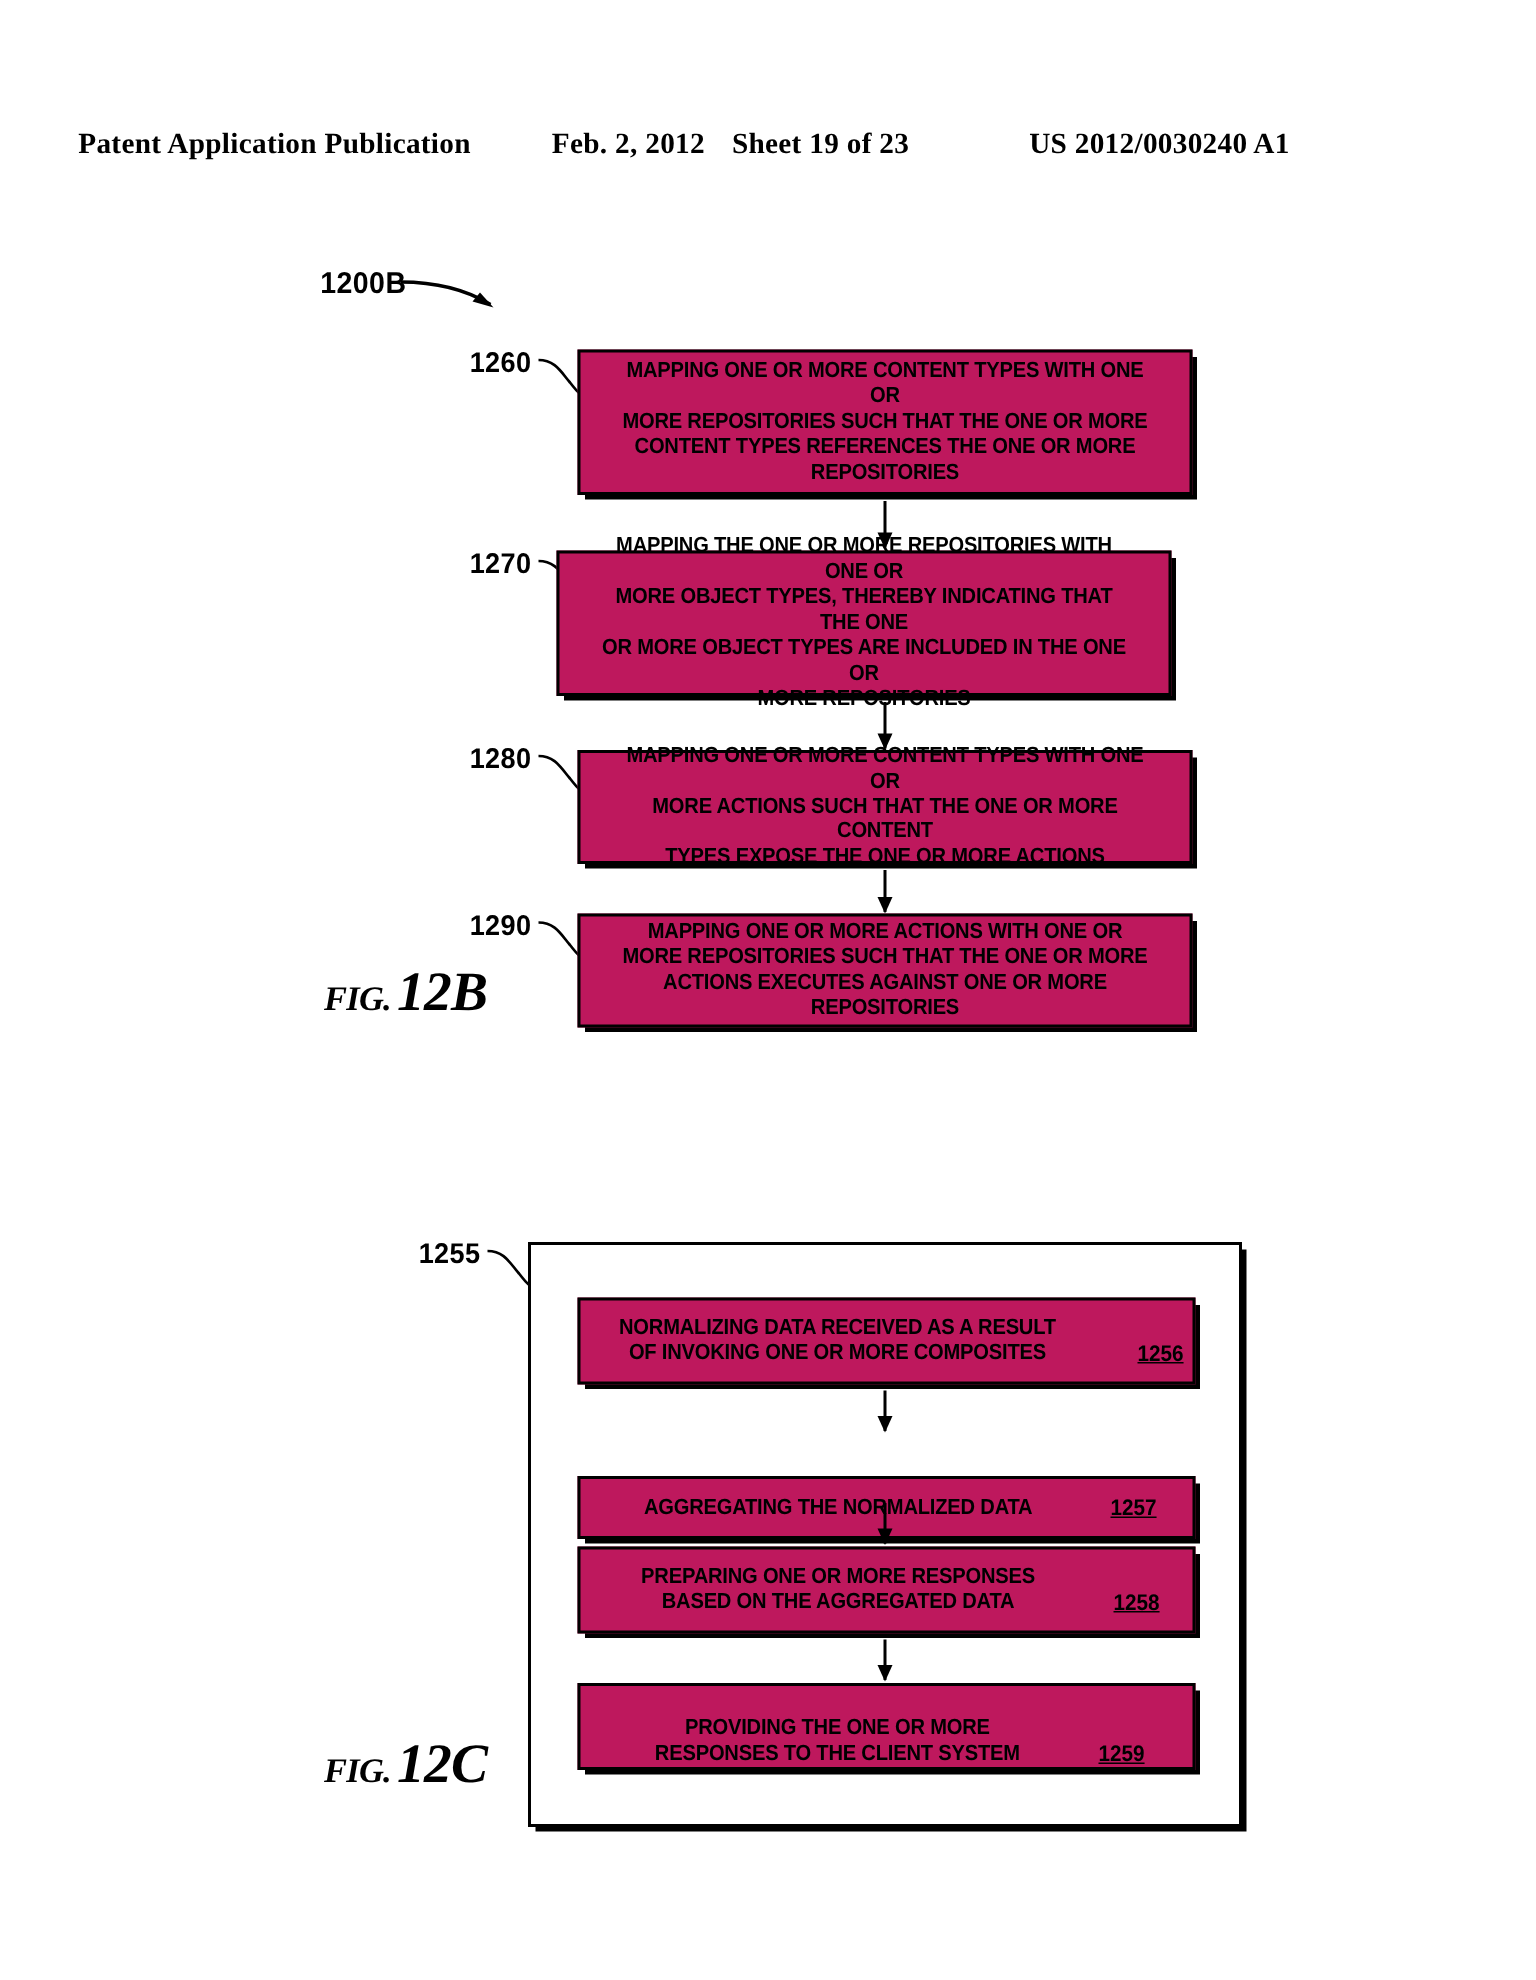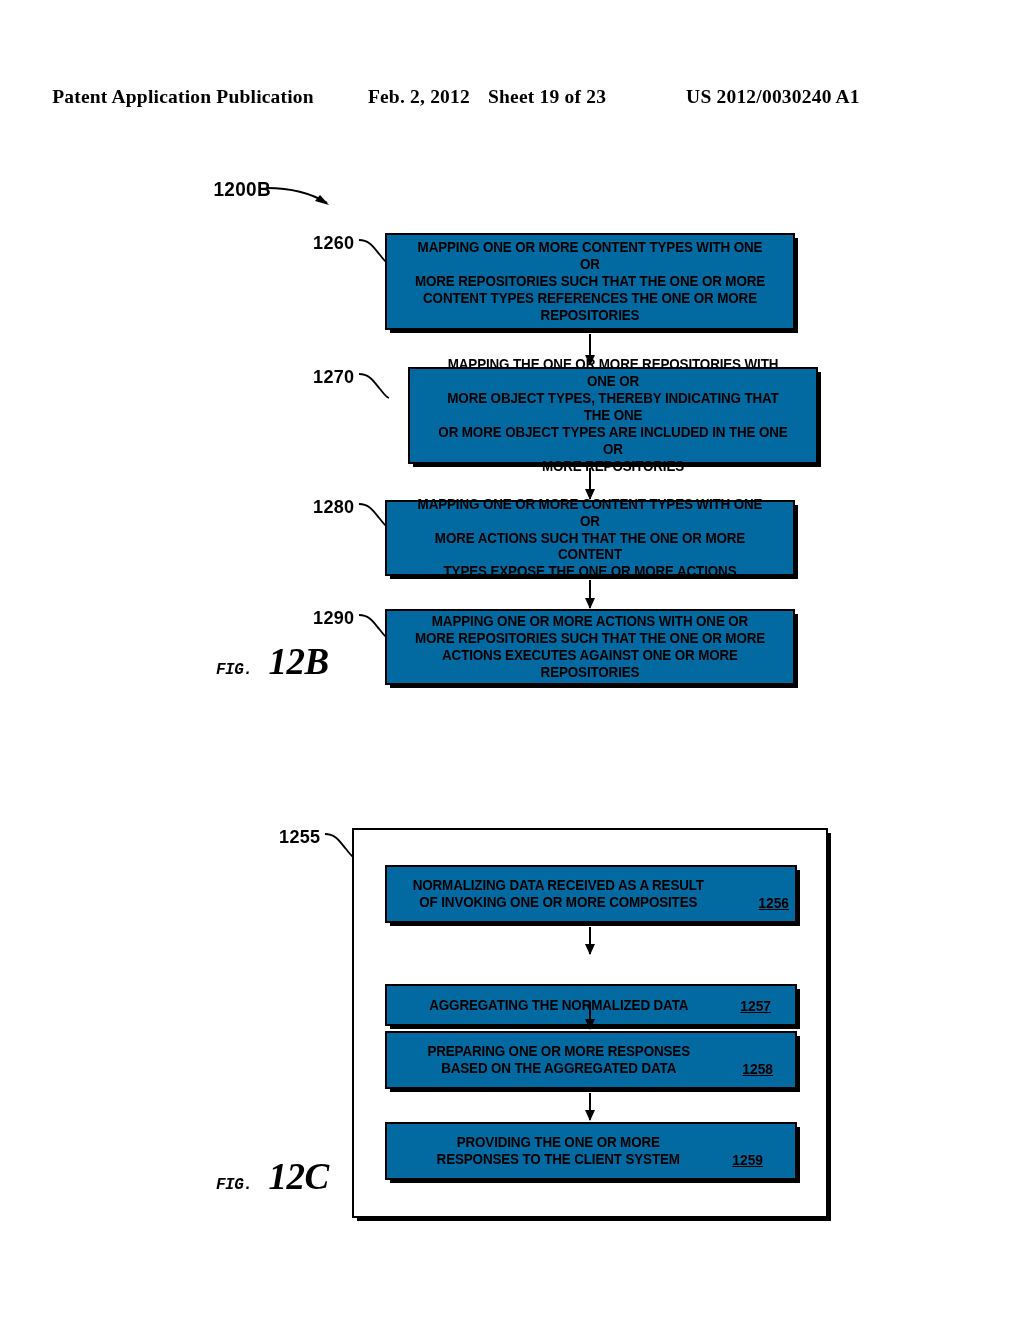--- a/index.html
+++ b/index.html
@@ -33,21 +33,21 @@
   }
   .pub-header .seg-title { margin-right: 54px; }
   .pub-header .seg-date  { margin-right: 18px; text-align: center; }
   .pub-header .seg-sheet { margin-right: 80px; }
 
   
   .flowbox {
     position: absolute;
     box-sizing: border-box;
     border: 2px solid #000;
-    background: #0369a1;
+    background: #be185d;
     box-shadow: 4px 4px 0 -1px #000;
     display: flex;
     align-items: center;
     justify-content: center;
   }
   .flowbox .btext {
     font-family: "Liberation Sans Narrow", "Liberation Sans", sans-serif;
     font-weight: bold;
     font-size: 14.6px;
     line-height: 1.16;
@@ -110,28 +110,27 @@
 
   
   .figcap {
     position: absolute;
     font-family: "Liberation Serif", serif;
     font-style: italic;
     font-weight: bold;
     white-space: nowrap;
   }
   .figcap .fig-word {
-    font-size: 16px;
+    font-size: 23px;
     letter-spacing: -0.5px;
-    font-family: Liberation Mono, monospace;
   }
   .figcap .fig-num {
     font-size: 37px;
     letter-spacing: -0.5px;
-    margin-left: 16px;
+    margin-left: 4px;
   }
 
   
   .outer-container {
     position: absolute;
     box-sizing: border-box;
     border: 2px solid #000;
     background: #fff;
     box-shadow: 4px 4px 0 -1px #000;
   }
@@ -167,21 +166,21 @@
 CONTENT TYPES REFERENCES THE ONE OR MORE
 REPOSITORIES</div>
 </div>
 
 <div class="connector" style="left:589px; top:334px; height:31px;"></div>
 
 <div class="refnum" style="left:312px; top:366px;">1270</div>
 <svg class="leader" style="left:358px; top:372px;" width="32" height="34" viewBox="0 0 32 34">
   <path d="M1,2 C12,2 16,10 22,17 C26,22 28,25 31,26" fill="none" stroke="#000" stroke-width="1.8"></path>
 </svg>
-<div class="flowbox" style="left:408px; top:367px; width:410px; height:97px;">
+<div class="flowbox" style="left:371px; top:367px; width:410px; height:97px;">
   <div class="btext">MAPPING THE ONE OR MORE REPOSITORIES WITH ONE OR
 MORE OBJECT TYPES, THEREBY INDICATING THAT THE ONE
 OR MORE OBJECT TYPES ARE INCLUDED IN THE ONE OR
 MORE REPOSITORIES</div>
 </div>
 
 <div class="connector" style="left:589px; top:468px; height:31px;"></div>
 
 <div class="refnum" style="left:312px; top:496px;">1280</div>
 <svg class="leader" style="left:358px; top:502px;" width="32" height="34" viewBox="0 0 32 34">
@@ -238,21 +237,21 @@
 <div class="flowbox withref" style="left:385px; top:1031px; width:412px; height:58px;">
   <div class="inner">
     <div class="btext">PREPARING ONE OR MORE RESPONSES
 BASED ON THE AGGREGATED DATA</div>
     <div class="reflabel">1258</div>
   </div>
 </div>
 
 <div class="connector" style="left:589px; top:1093px; height:27px;"></div>
 
-<div class="flowbox withref" style="left:385px; top:1122px; width:412px; height:58px;">
+<div class="flowbox withref" style="left:385px; top:1122px; width:412px; height:58px;align-items:flex-end;">
   <div class="inner">
     <div class="btext">PROVIDING THE ONE OR MORE
 RESPONSES TO THE CLIENT SYSTEM</div>
     <div class="reflabel">1259</div>
   </div>
 </div>
 
 <div class="figcap" style="left:216px; top:1155px;text-align:center;">
   <span class="fig-word">FIG.</span><span class="fig-num">12C</span>
 </div>

